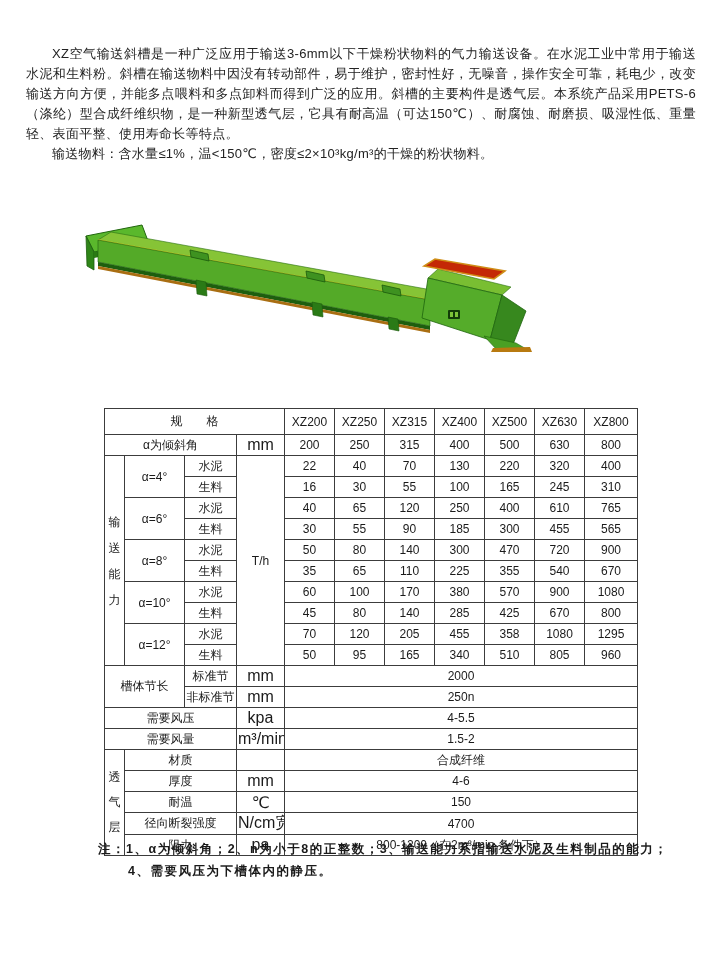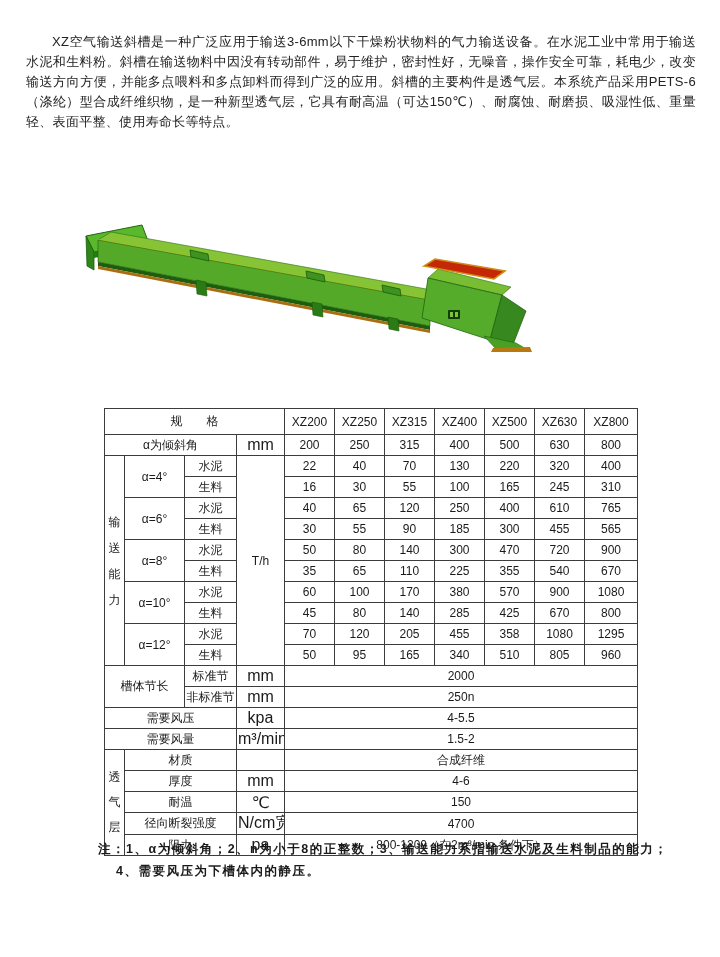--- a/index.html
+++ b/index.html
@@ -2,21 +2,21 @@
 <html><head>
 <meta charset="utf-8">
 <style>
   html,body{margin:0;padding:0;}
   body{
     width:720px;height:957px;position:relative;background:#ffffff;
     font-family:"Liberation Sans","DejaVu Sans",sans-serif;color:#1c1c1c;
     overflow:hidden;
   }
   .intro{
-    position:absolute;top:32px;left:26px;width:670px;
+    position:absolute;top:44px;left:26px;width:670px;
     font-size:13px;line-height:20px;letter-spacing:.3px;
     text-align:justify;color:#222;
   }
   .intro p{margin:0;text-indent:2em;}
   .figure{position:absolute;top:216px;left:82px;width:478px;height:136px;}
   .spec-table{
     position:absolute;top:408px;left:104px;
     border-collapse:collapse;table-layout:fixed;width:533px;
     font-size:12px;color:#1a1a1a;
   }
@@ -30,27 +30,28 @@
     width:14px;margin:12px auto;word-break:break-all;white-space:normal;
     line-height:26px;font-size:12px;
   }
   .vcell.small div{line-height:25px;}
   .unit-sm{font-size:16px;}
   .notes{
     position:absolute;top:838px;left:98px;width:580px;
     font-size:12.5px;font-weight:bold;letter-spacing:1.5px;
     line-height:22px;color:#1a1a1a;
   }
-  .notes .n2{margin-left:18px;}
+  .notes .n2{margin-left:30px;}
 </style>
 </head>
 <body>
 
 <div class="intro">
   <p>XZ空气输送斜槽是一种广泛应用于输送3-6mm以下干燥粉状物料的气力输送设备。在水泥工业中常用于输送水泥和生料粉。斜槽在输送物料中因没有转动部件，易于维护，密封性好，无噪音，操作安全可靠，耗电少，改变输送方向方便，并能多点喂料和多点卸料而得到广泛的应用。斜槽的主要构件是透气层。本系统产品采用PETS-6（涤纶）型合成纤维织物，是一种新型透气层，它具有耐高温（可达150℃）、耐腐蚀、耐磨损、吸湿性低、重量轻、表面平整、使用寿命长等特点。</p>
+  <p>输送物料：含水量≤1%，温&lt;150℃，密度≤2×10³kg/m³的干燥的粉状物料。</p>
 </div>
 
 <div class="figure">
   <svg width="478" height="136" viewBox="0 0 478 136" xmlns="http://www.w3.org/2000/svg">
 
     <g>
       <polygon points="4,20 60,9 66,25 12,36" fill="#5ab82c" stroke="#20660e" stroke-width="1"></polygon>
       <polygon points="4,20 12,36 12,54 5,50" fill="#2f8518" stroke="#1d5e0e" stroke-width="0.8"></polygon>
       <polygon points="12,36 66,25 66,31 12,42" fill="#2a7a14"></polygon>
     </g>

